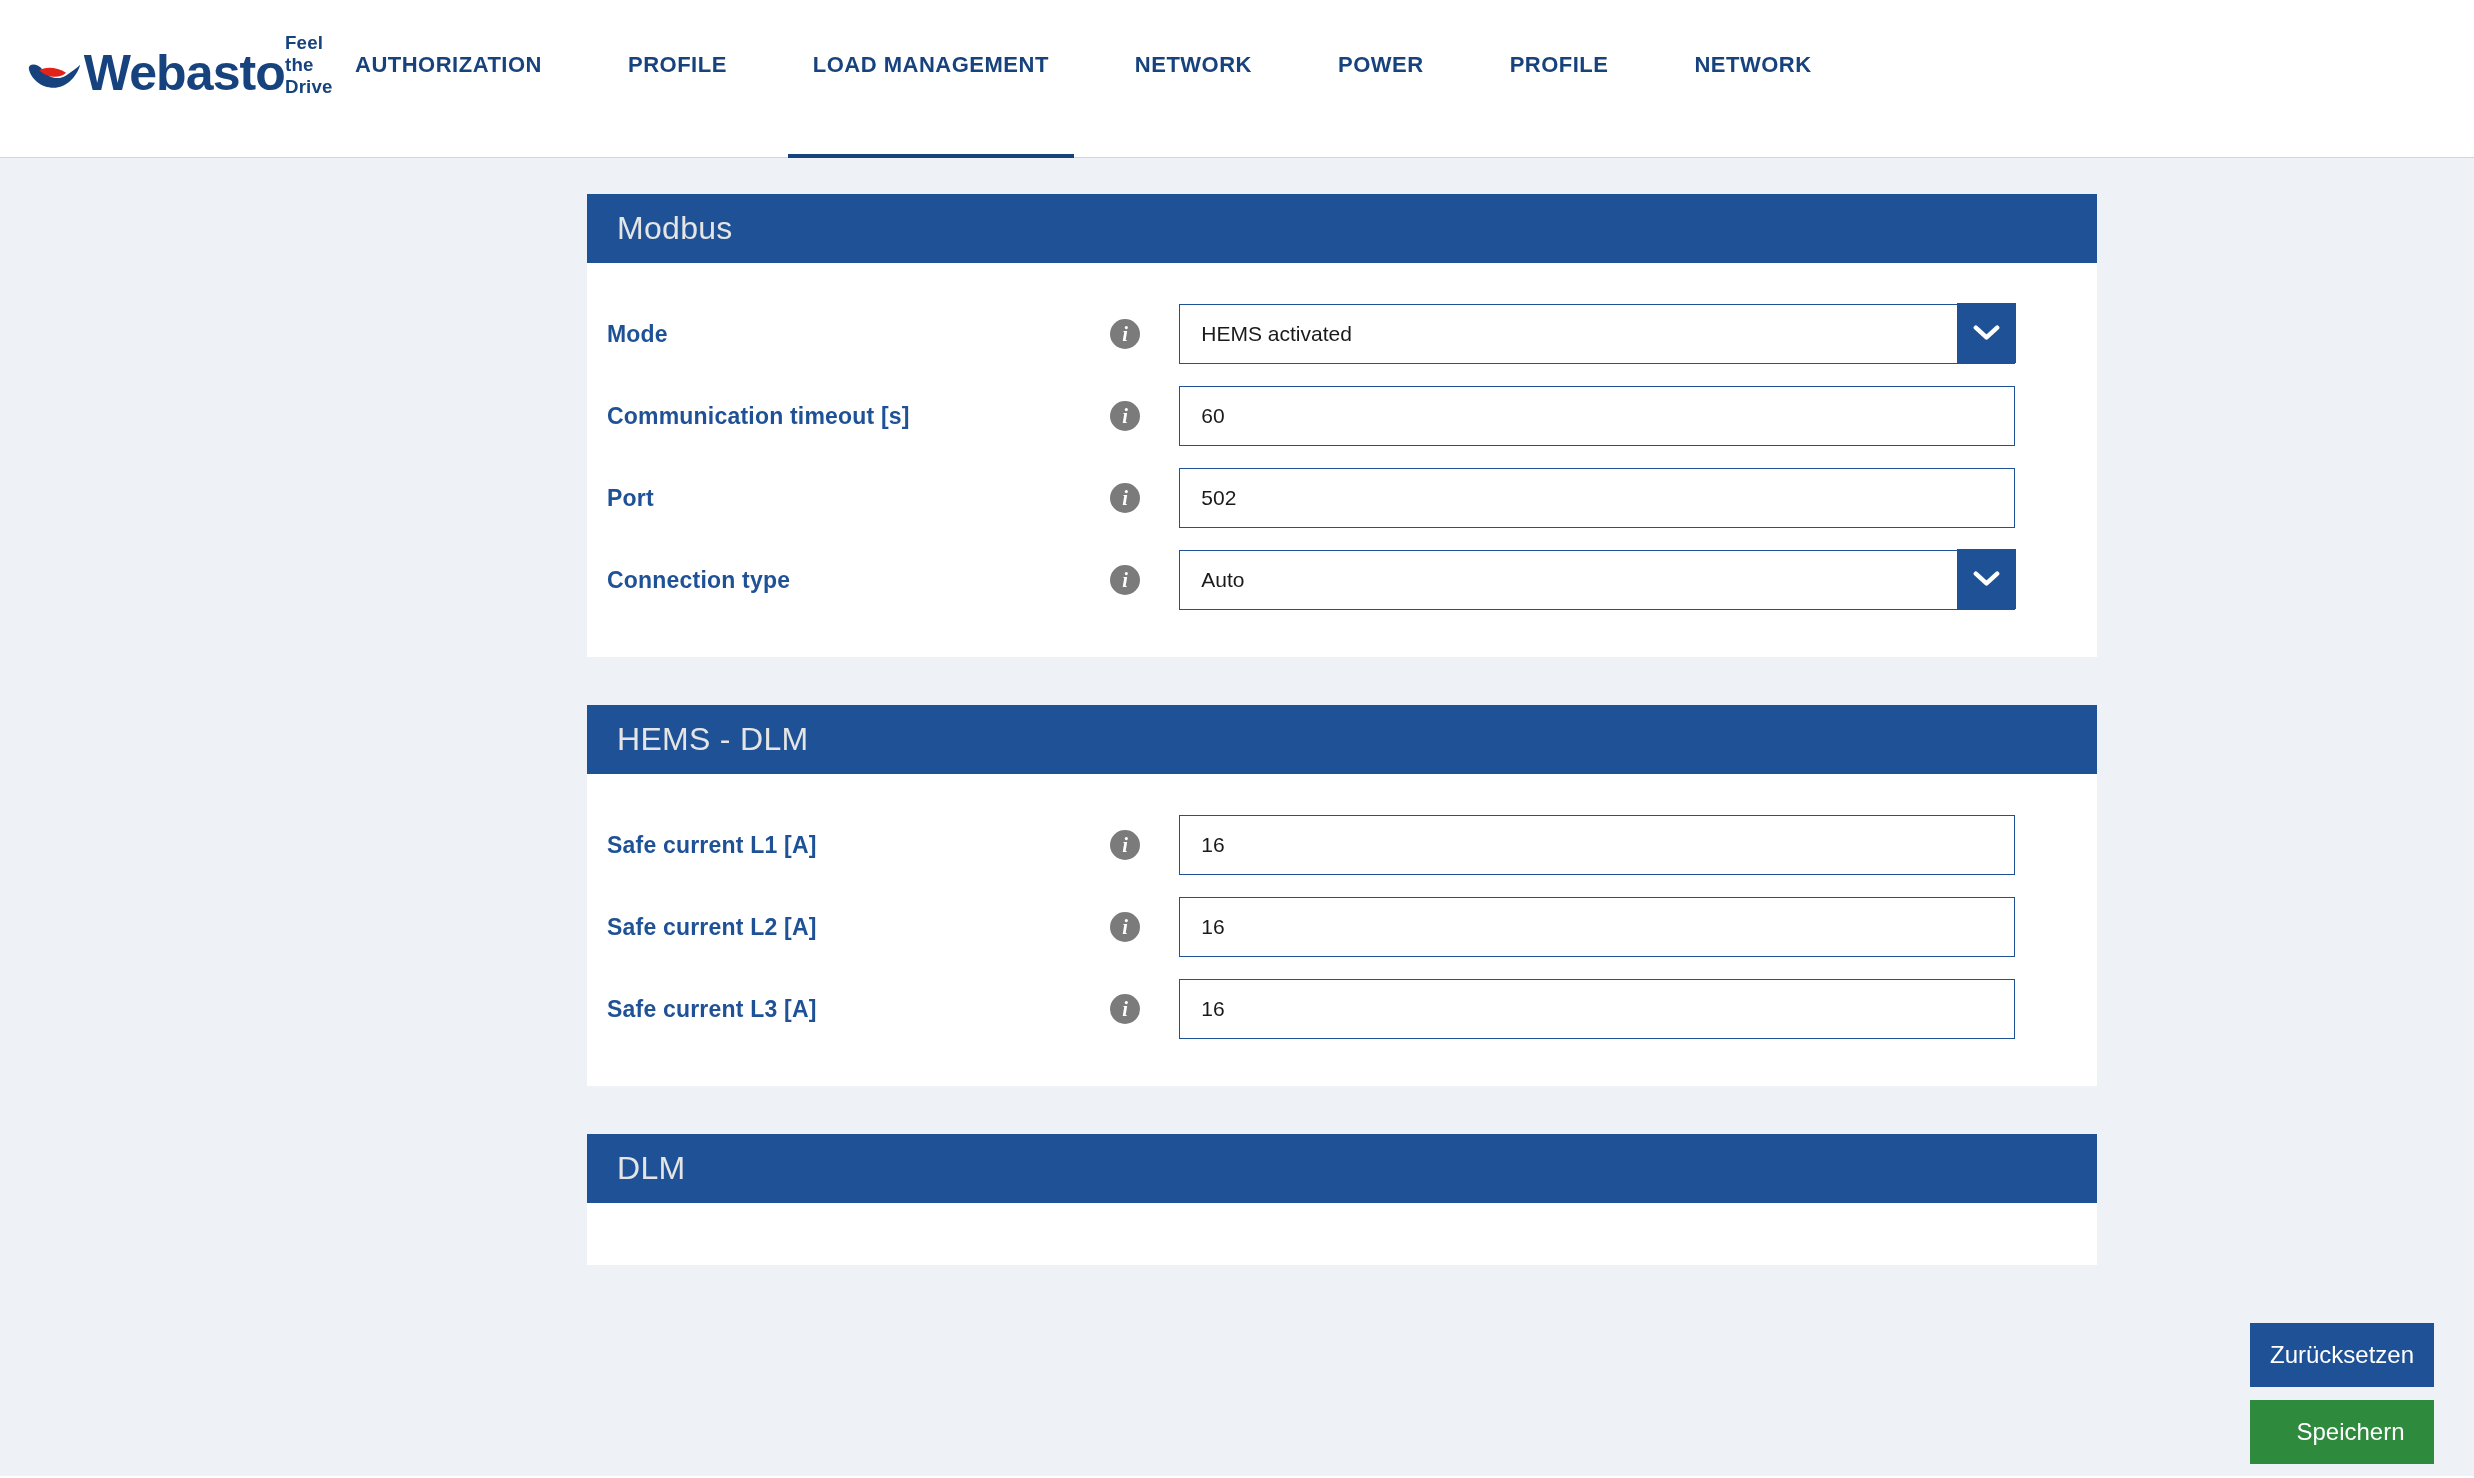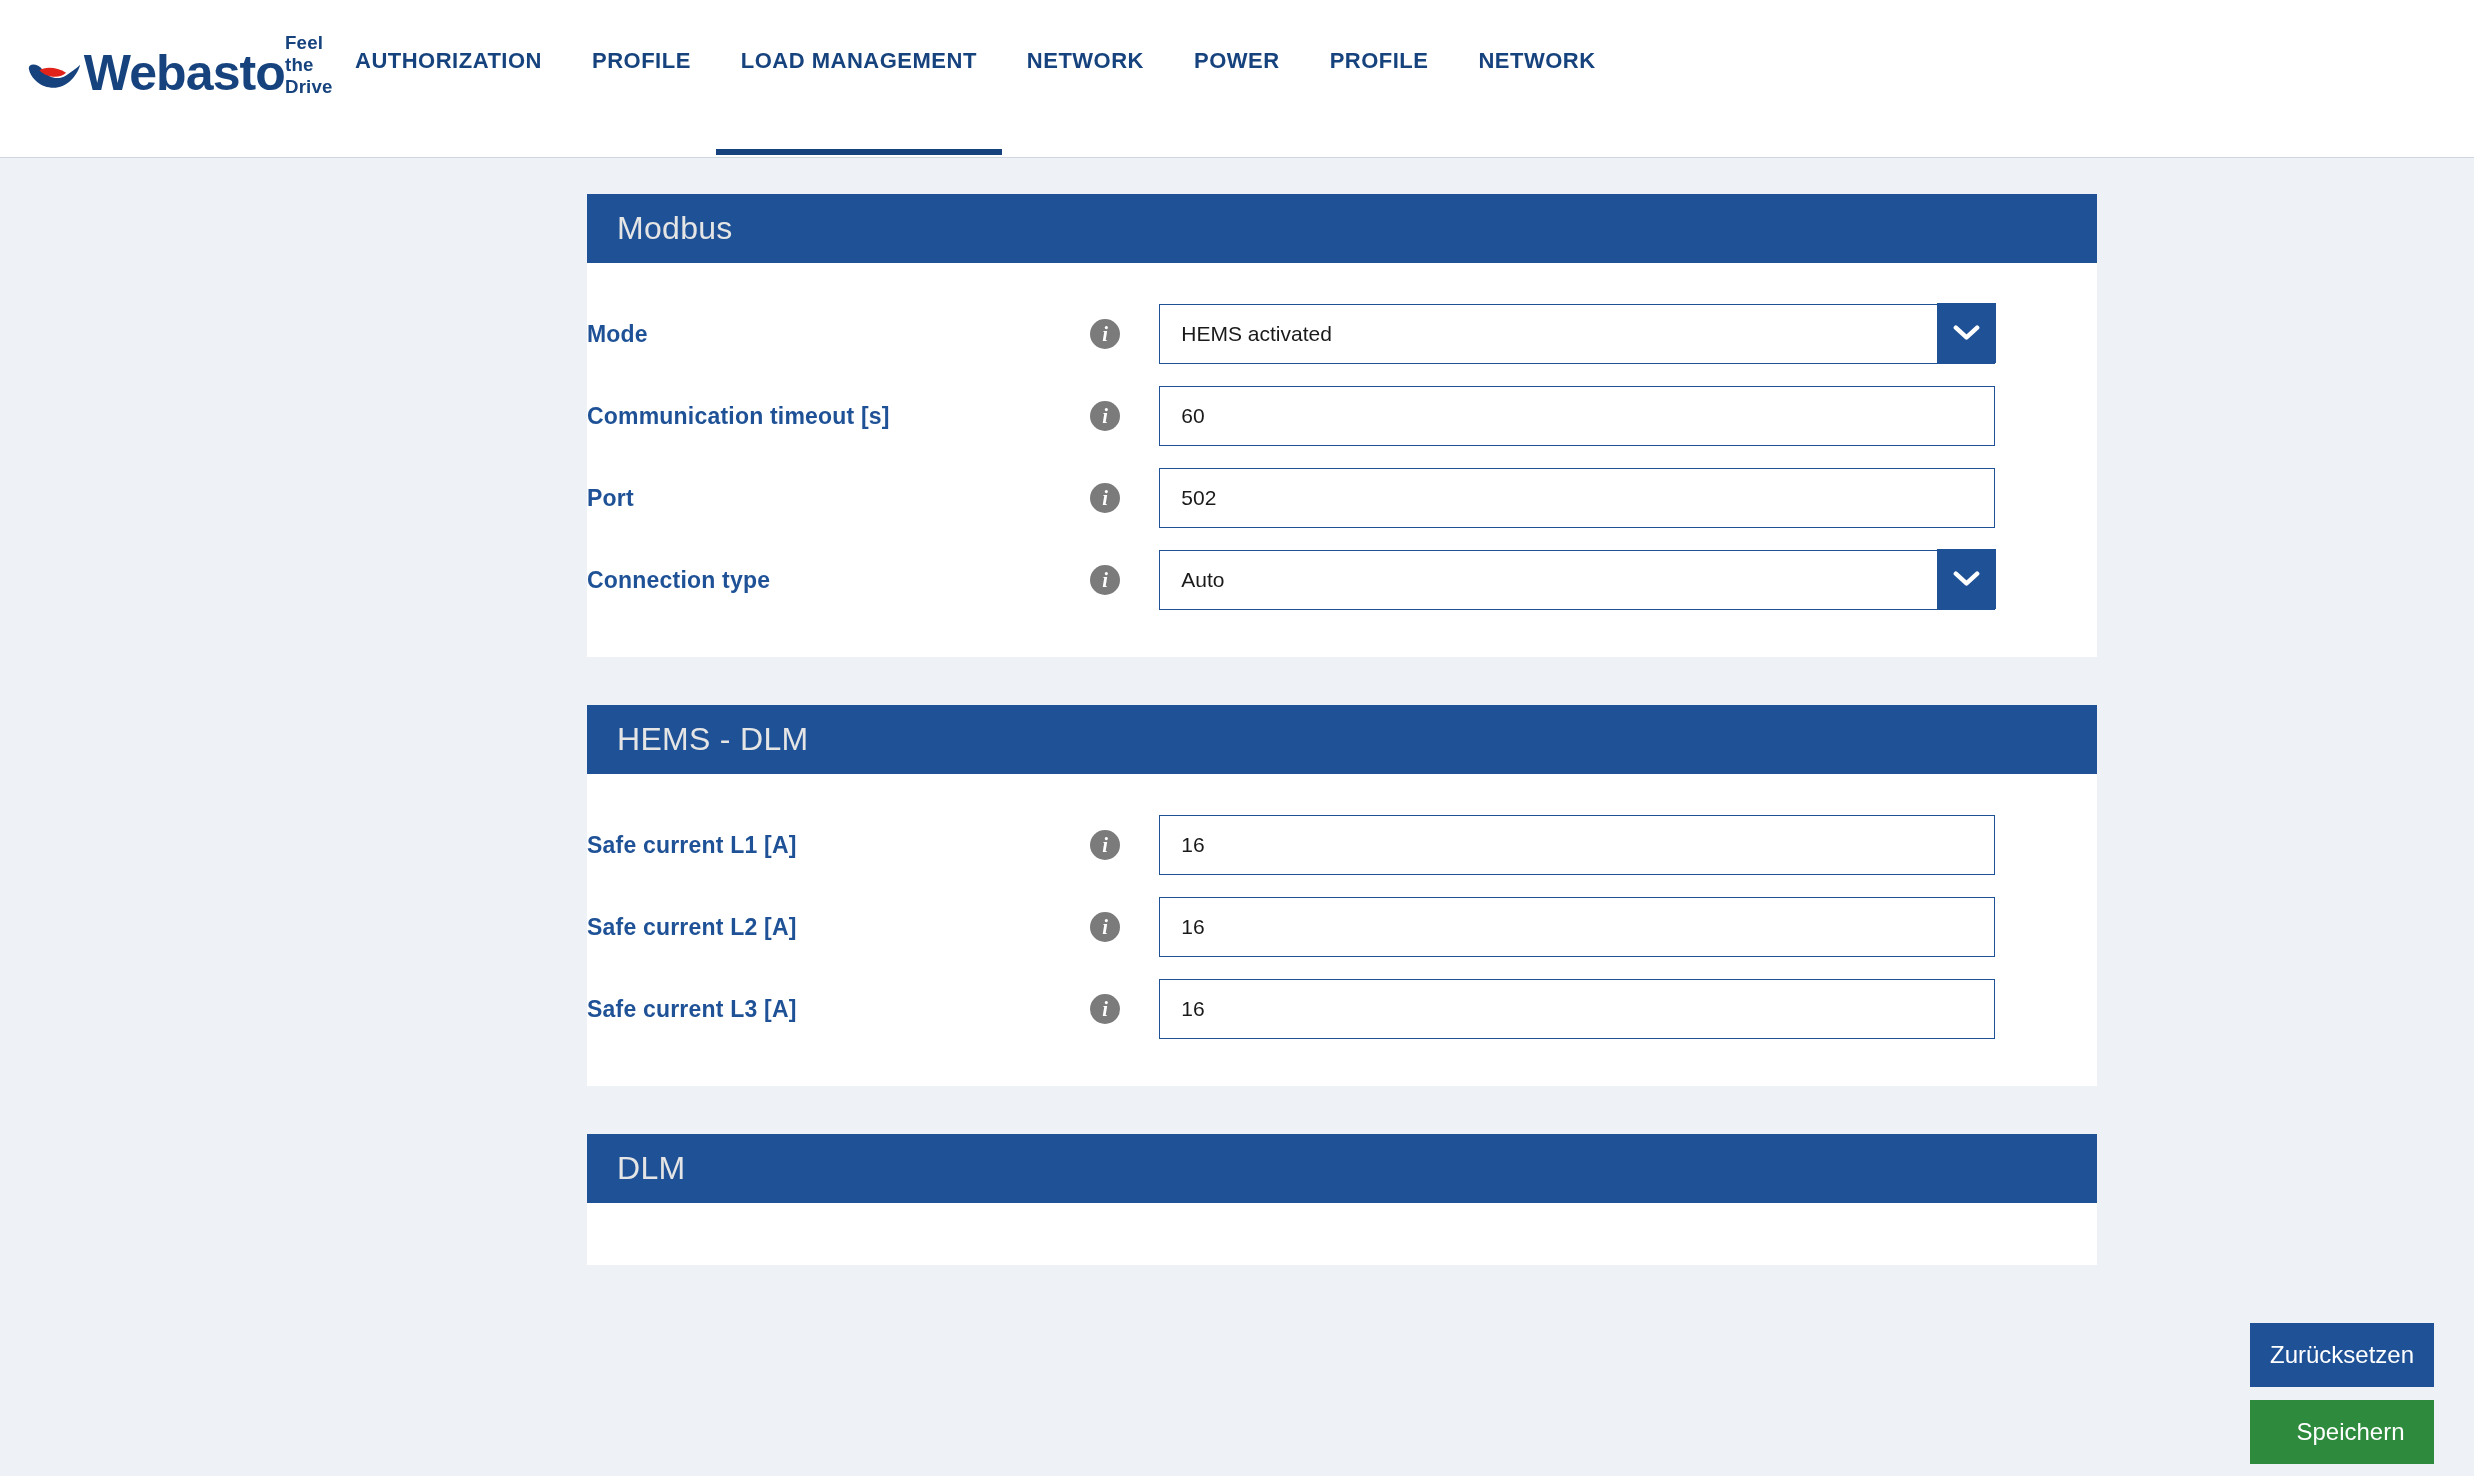--- a/index.html
+++ b/index.html
@@ -43,24 +43,25 @@
   }
   .logo-tag {
     margin-top: 7.1px;
     font-size: 18.7px;
     font-weight: bold;
     color: #16437e;
     letter-spacing: 0.2px;
   }
   .nav {
     display: flex;
-    align-items: center;
+    align-items: flex-end;
     margin-left: 36px;
     margin-top: 43px;
     height: 116px;
+    gap: 36px;
   }
   .nav-item {
     font-size: 22px;
     font-weight: bold;
     letter-spacing: 0.5px;
     color: #16437e;
     padding: 0 25px;
     height: 107px;
     display: flex;
     align-items: flex-start;
@@ -107,20 +108,21 @@
   }
   .card-body {
     background: #ffffff;
     padding: 30px 0 36px 0;
   }
 
   .row {
     display: flex;
     align-items: center;
     height: 82px;
+    margin-left: 20px;
   }
   .row-label {
     width: 503px;
     font-size: 23px;
     font-weight: bold;
     color: #1e5196;
     letter-spacing: 0.2px;
   }
   .info-icon {
     width: 30px; height: 30px;

